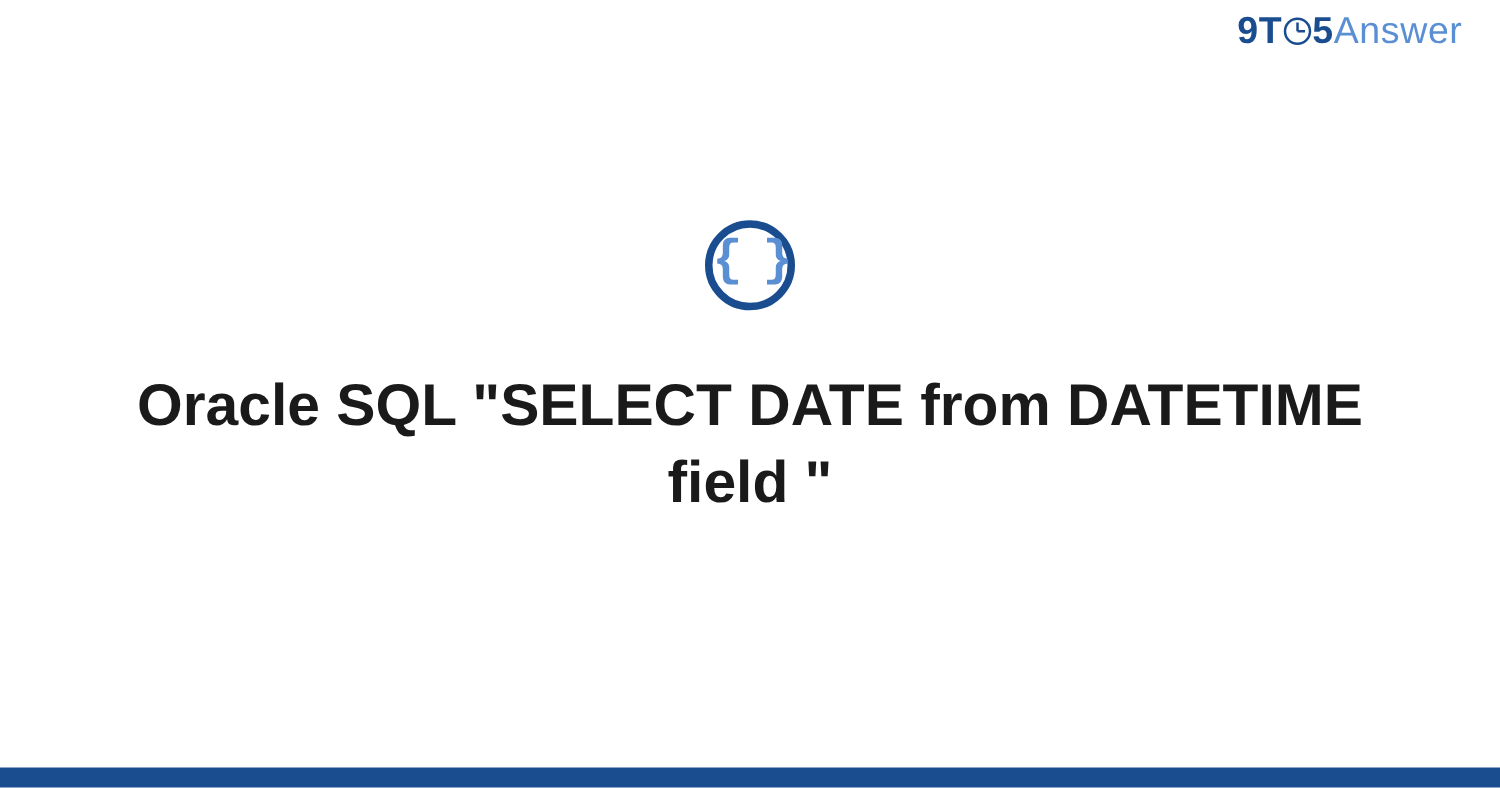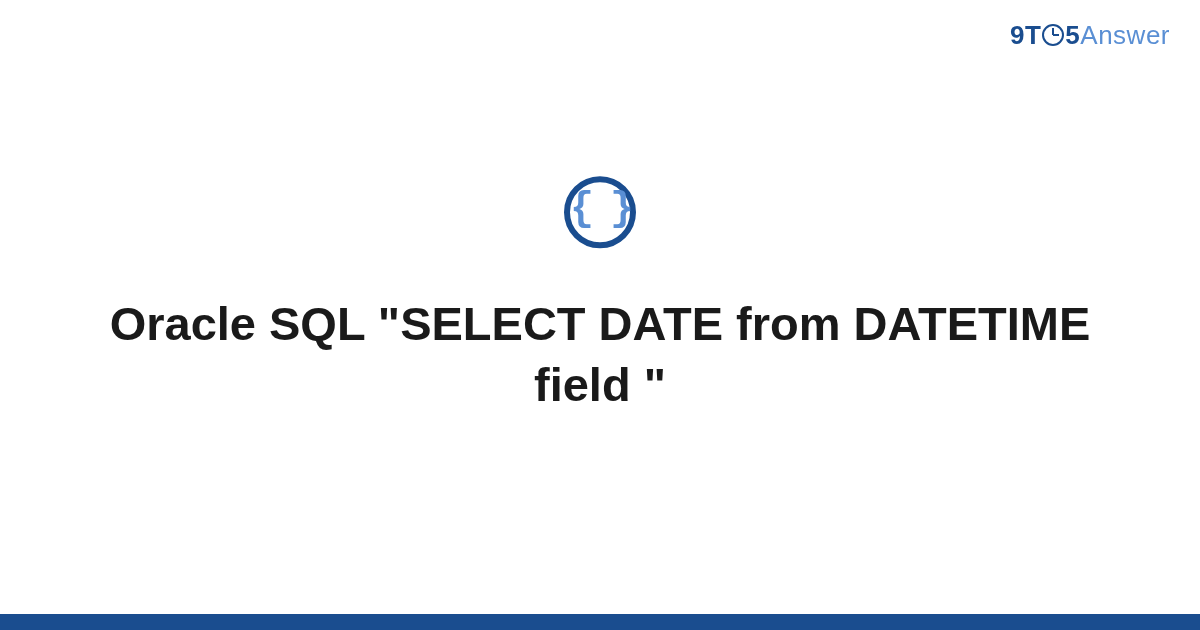--- a/index.html
+++ b/index.html
@@ -10,23 +10,23 @@
     body {
       width: 1200px;
       height: 630px;
       font-family: Arial, Helvetica, sans-serif;
       background: #ffffff;
       position: relative;
       overflow: hidden;
     }
     .logo-top-right {
       position: absolute;
-      top: 20px;
+      top: 8px;
       right: 30px;
-      font-size: 26px;
+      font-size: 30px;
       font-weight: 600;
       letter-spacing: 0.5px;
     }
     .logo-9t {
       color: #1a4d8f;
       font-weight: 700;
     }
     .logo-clock {
       display: inline-block;
       width: 22px;

